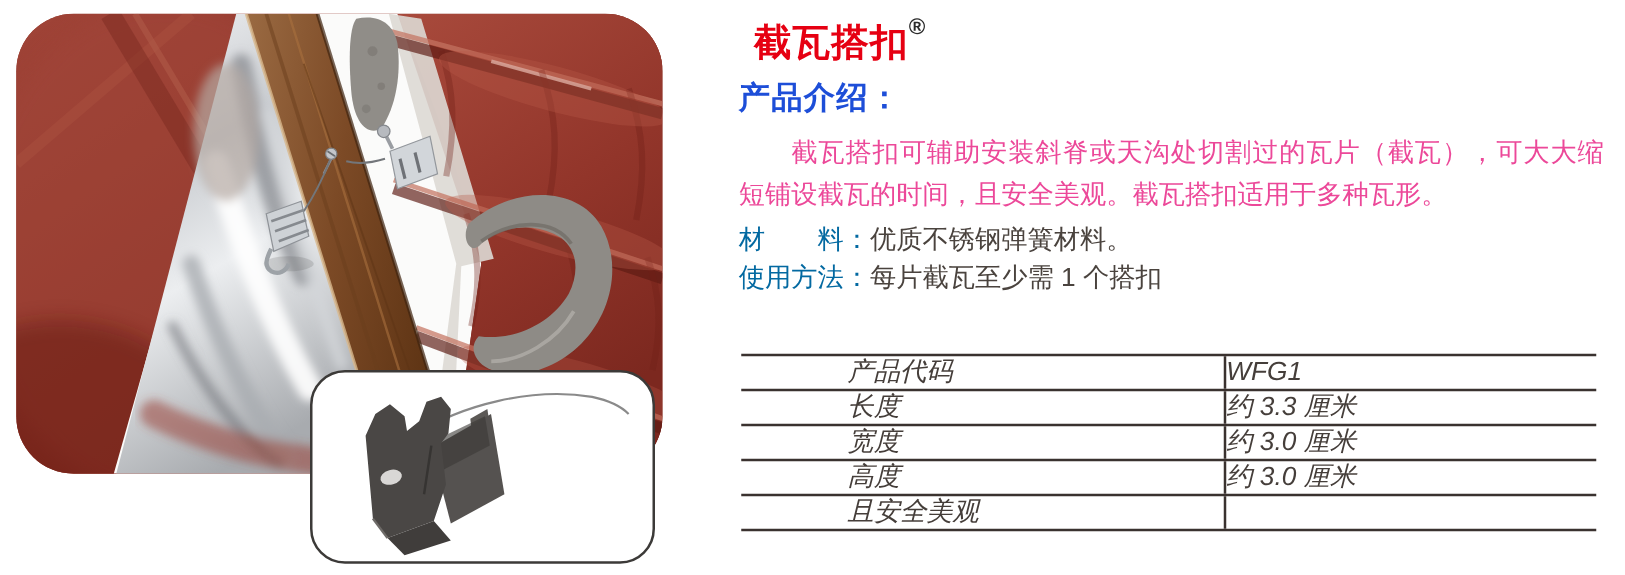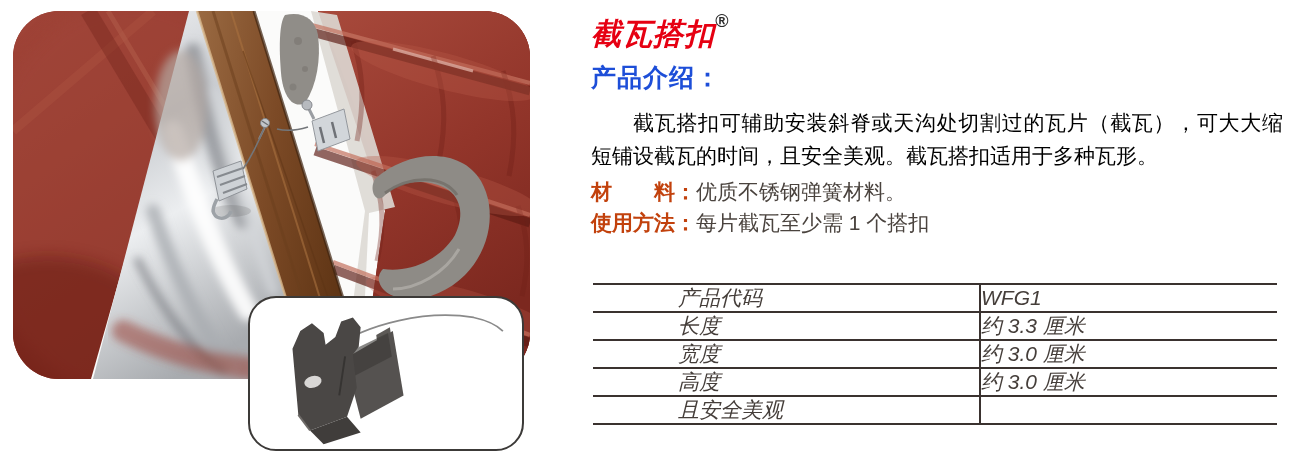--- a/index.html
+++ b/index.html
@@ -16,38 +16,38 @@
   .photo-inset {
     position:absolute; left:248px; top:296px; width:276px; height:155px;
     background:#ffffff; border:2px solid #3c3a38; border-radius:28px;
     overflow:hidden; z-index:3;
   }
   .photo-inset svg { display:block; width:100%; height:100%; }
 
   
   .text-col { position:absolute; left:591px; top:0; width:692px; color:#3f3835; }
   .product-title {
-    position:absolute; left:0; top:14px; font-size:30px; font-weight:bold;
-    color:#e60012; letter-spacing:1px; white-space:nowrap;font-style:italic;
+    position:absolute; left:12px; top:14px; font-size:30px; font-weight:bold;
+    color:#e60012; letter-spacing:1px; white-space:nowrap;
   }
   .product-title .reg {
     font-size:18px; color:#2b2b2b; vertical-align:super;
     position:relative; top:-6px; letter-spacing:0; font-weight:bold;
   }
   .section-heading {
     position:absolute; left:0; top:61px; font-size:25px; font-weight:bold;
     color:#1d4ed8; letter-spacing:1px;
   }
   .intro-para {
     position:absolute; left:0; top:106px; width:692px;
-    font-size:21px; line-height:33px; color:#000000;
+    font-size:21px; line-height:33px; color:#ec4899;
     text-indent:2em; text-align:justify;
   }
   .spec-line { position:absolute; left:0; font-size:21px; line-height:30px; color:#4a433e; white-space:nowrap; }
-  .spec-line .lbl { font-weight:bold; color:#c2410c; }
+  .spec-line .lbl { font-weight:normal; color:#0369a1; }
   .line-material { top:177px; }
   .line-usage    { top:208px; }
 
   
   .spec-table {
     position:absolute; left:593px; top:283px; width:684px;
     border-top:2px solid #3a322f;
   }
   .spec-row { display:flex; height:28px; border-bottom:2px solid #3a322f;font-style:italic; }
   .spec-cell { font-size:21px; line-height:26px; color:#453e3a; overflow:hidden; }

